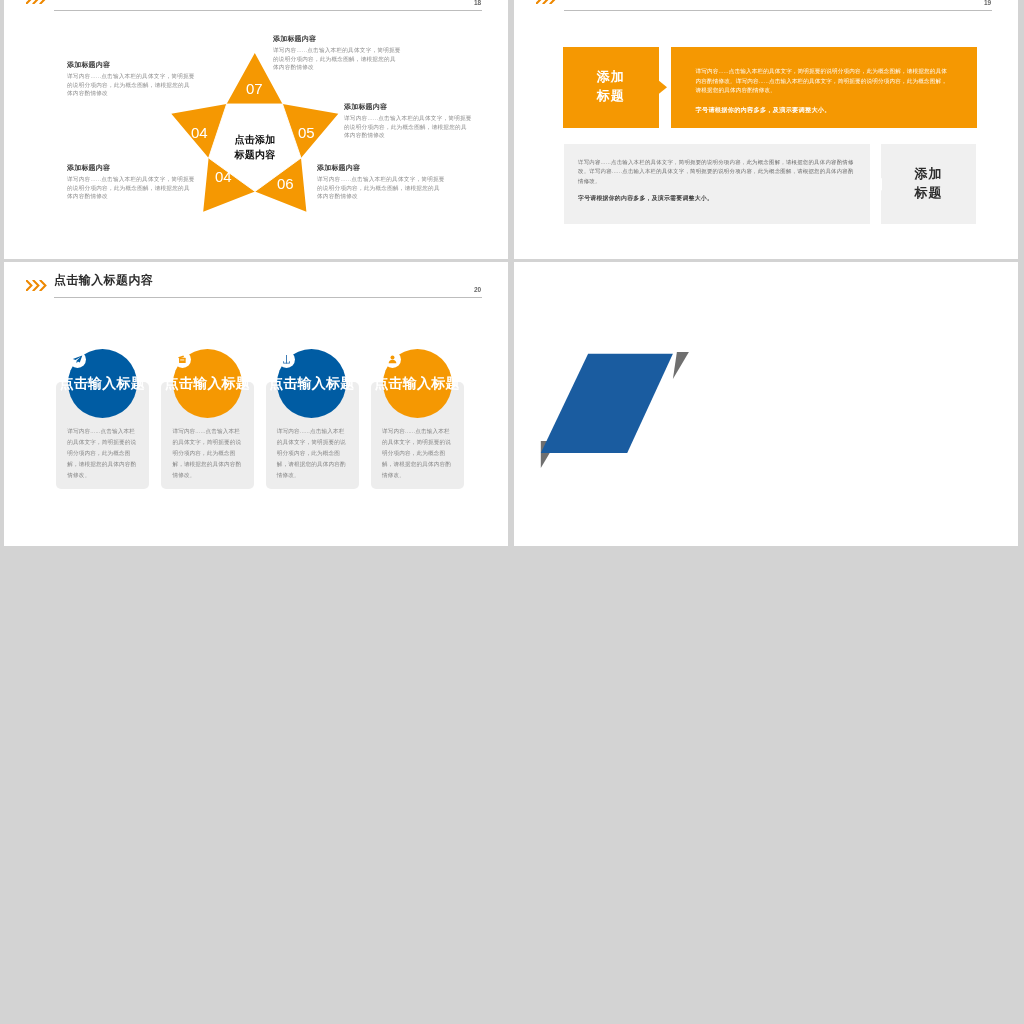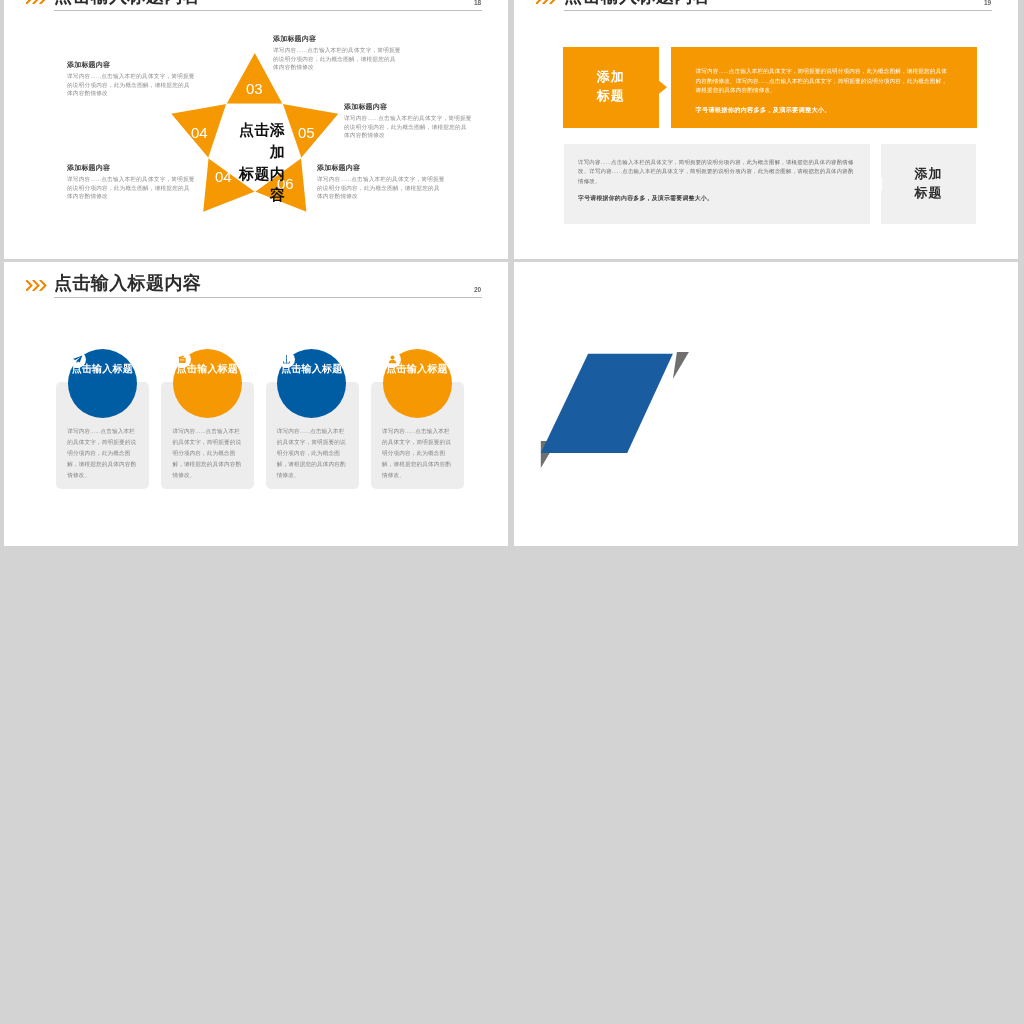--- a/index.html
+++ b/index.html
@@ -6,33 +6,33 @@
 html,body{width:1024px;height:1024px;overflow:hidden}
 body{background:#d3d3d3;font-family:"Liberation Sans",sans-serif;-webkit-font-smoothing:antialiased}
 .deck{position:absolute;left:0;top:-25px;width:1024px;height:1096px}
 .slide{position:absolute;width:504px;height:284px;background:#fff;overflow:hidden}
 .c0{left:4px}.c1{left:514px}
 .r0{top:0}.r1{top:287px}
 
 
 .hdr{position:absolute;left:0;top:0;width:100%;height:40px}
 .chev{position:absolute;left:22px;top:17.5px;width:22px;height:11px}
-.htitle{position:absolute;left:50px;top:12px;font-size:18px;font-weight:bold;color:#2d2d2d;letter-spacing:.4px;line-height:1}
+.htitle{position:absolute;left:50px;top:12px;font-size:12px;font-weight:bold;color:#2d2d2d;letter-spacing:.4px;line-height:1}
 .hline{position:absolute;left:50px;top:34.5px;width:428px;height:1.3px;background:#bdbdbd}
 .pnum{position:absolute;left:470px;top:24px;font-size:6.5px;color:#666;font-weight:bold}
 
 
 .star-svg,.star-svg2{position:absolute;left:0;top:0;width:504px;height:284px}
 .starnum{position:absolute;color:#fff;font-size:15px;font-weight:300;font-family:"Liberation Sans",sans-serif;line-height:1}
 .n1{left:242px;top:106px}
 .n2{left:294px;top:150px}
 .n3{left:273px;top:201px}
 .n4{left:211px;top:194px}
 .n5{left:187px;top:150px}
-.starctr{position:absolute;left:221px;top:144px;width:60px;text-align:right;font-size:15px;font-weight:bold;color:#111;line-height:1.45;letter-spacing:.3px}
+.starctr{position:absolute;left:221px;top:158px;width:60px;text-align:center;font-size:10px;font-weight:bold;color:#111;line-height:1.45;letter-spacing:.3px}
 .co{position:absolute;width:128px}
 .co-t{font-size:7px;font-weight:bold;color:#3a3a3a;line-height:1.2;margin-bottom:2.5px;letter-spacing:.2px}
 .co-b{font-size:5.6px;color:#8a8a8a;line-height:1.56;letter-spacing:0.25px}
 .co1{left:269px;top:60px}
 .co2{left:340px;top:128px}
 .co3{left:313px;top:189px}
 .co4{left:63px;top:189px}
 .co5{left:63px;top:86px}
 
 
@@ -46,21 +46,21 @@
 .s19-n2{font-size:5.9px;color:#3d3d3d;font-weight:bold;line-height:1.5;margin-top:8px;letter-spacing:.25px}
 .s19-arr2{position:absolute;left:359.5px;top:202px;width:8px;height:14.5px;z-index:3}
 .s19-lbl2{position:absolute;left:367px;top:169px;width:95px;height:79.5px;background:#F0F0F0;color:#2d2d2d;font-size:13px;font-weight:bold;display:flex;flex-direction:column;align-items:center;justify-content:center;line-height:1.45;letter-spacing:1px}
 
 
 .s20-card{position:absolute;top:0;width:94px;height:284px}
 .s20-panel{position:absolute;left:4px;top:120px;width:93px;height:107px;background:#EDEDED;border-radius:5px}
 .s20-circ{position:absolute;left:15.5px;top:86.5px;width:69px;height:69px;border-radius:50%}
 .s20-notch{position:absolute;left:16.5px;top:89px;width:17px;height:17px;border-radius:50%;background:#fff;display:flex;align-items:center;justify-content:center}
 .s20-notch svg{width:11px;height:11px;display:block}
-.s20-t{position:absolute;left:0;top:100px;width:100px;text-align:center;font-size:10px;font-weight:bold;color:#fff;letter-spacing:.2px}
+.s20-t{position:absolute;left:0;top:113px;width:100px;text-align:center;font-size:14px;font-weight:bold;color:#fff;letter-spacing:.2px}
 .s20-b{position:absolute;left:15px;top:164px;width:70px;font-size:5.6px;color:#848484;line-height:1.95;letter-spacing:.15px}
 .wm-qt{position:absolute;left:0;top:0;width:100%;height:100%}
 </style>
 </head>
 <body>
 
 <div class="deck">
 
 <div class="slide c0 r0">
   <div class="hdr">
@@ -77,21 +77,21 @@
     <path fill="#F59802" fill-rule="nonzero" d="M250.8,78 L278.5,129 L334.3,138.7 L297.0,183.0 L302.4,236.8 L251.0,216.5 L199.2,236.8 L204.6,183.0 L167.3,138.7 L222.6,129 Z"></path>
     <path fill="#ffffff" d="M278.5,129 L297.0,183.0 L251.0,216.5 L204.6,183.0 L222.6,129 Z"></path>
     <g stroke="#ffffff" stroke-width="0.9">
       <line x1="222.6" y1="129" x2="278.5" y2="129"></line>
       <line x1="278.5" y1="129" x2="297.0" y2="183.0"></line>
       <line x1="297.0" y1="183.0" x2="251.0" y2="216.5"></line>
       <line x1="251.0" y1="216.5" x2="204.6" y2="183.0"></line>
       <line x1="204.6" y1="183.0" x2="222.6" y2="129"></line>
     </g>
   </svg>
-  <div class="starnum n1">03</div>
+  <div class="starnum n1">07</div>
   <div class="starnum n2">05</div>
   <div class="starnum n3">06</div>
   <div class="starnum n4">04</div>
   <div class="starnum n5">04</div>
   <div class="starctr">
     <div>点击添加</div>
     <div>标题内容</div>
   </div>
   <div class="co co1">
     <div class="co-t">添加标题内容</div>

